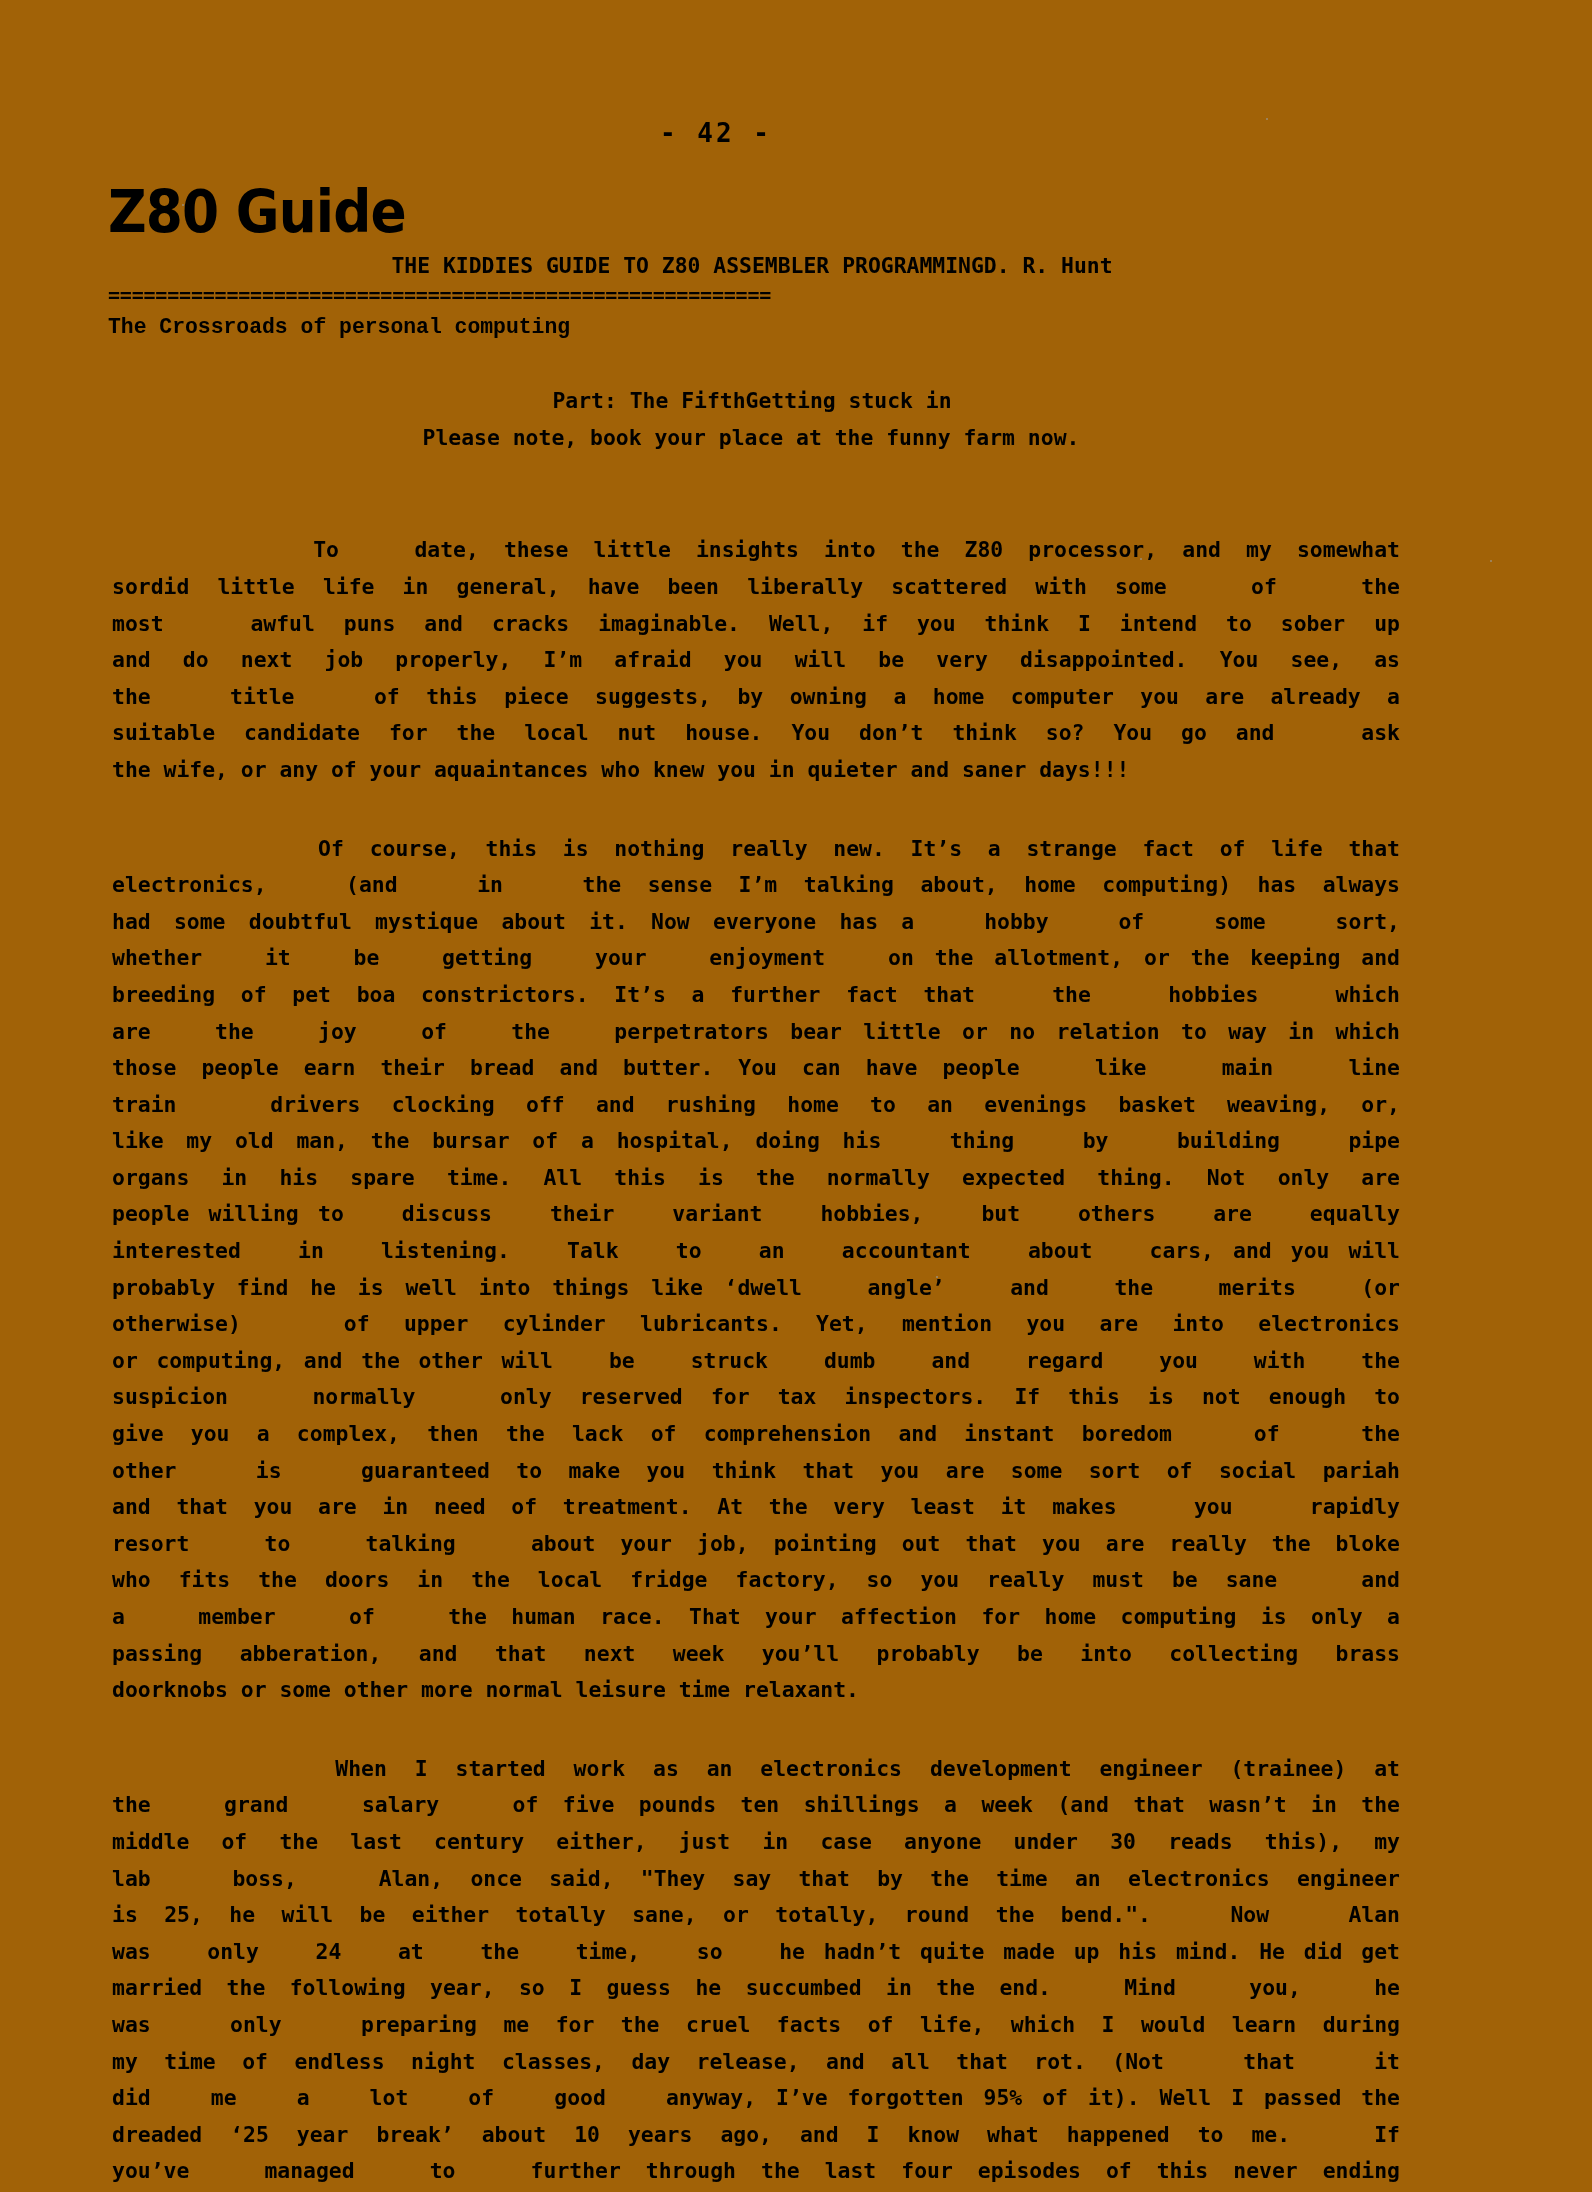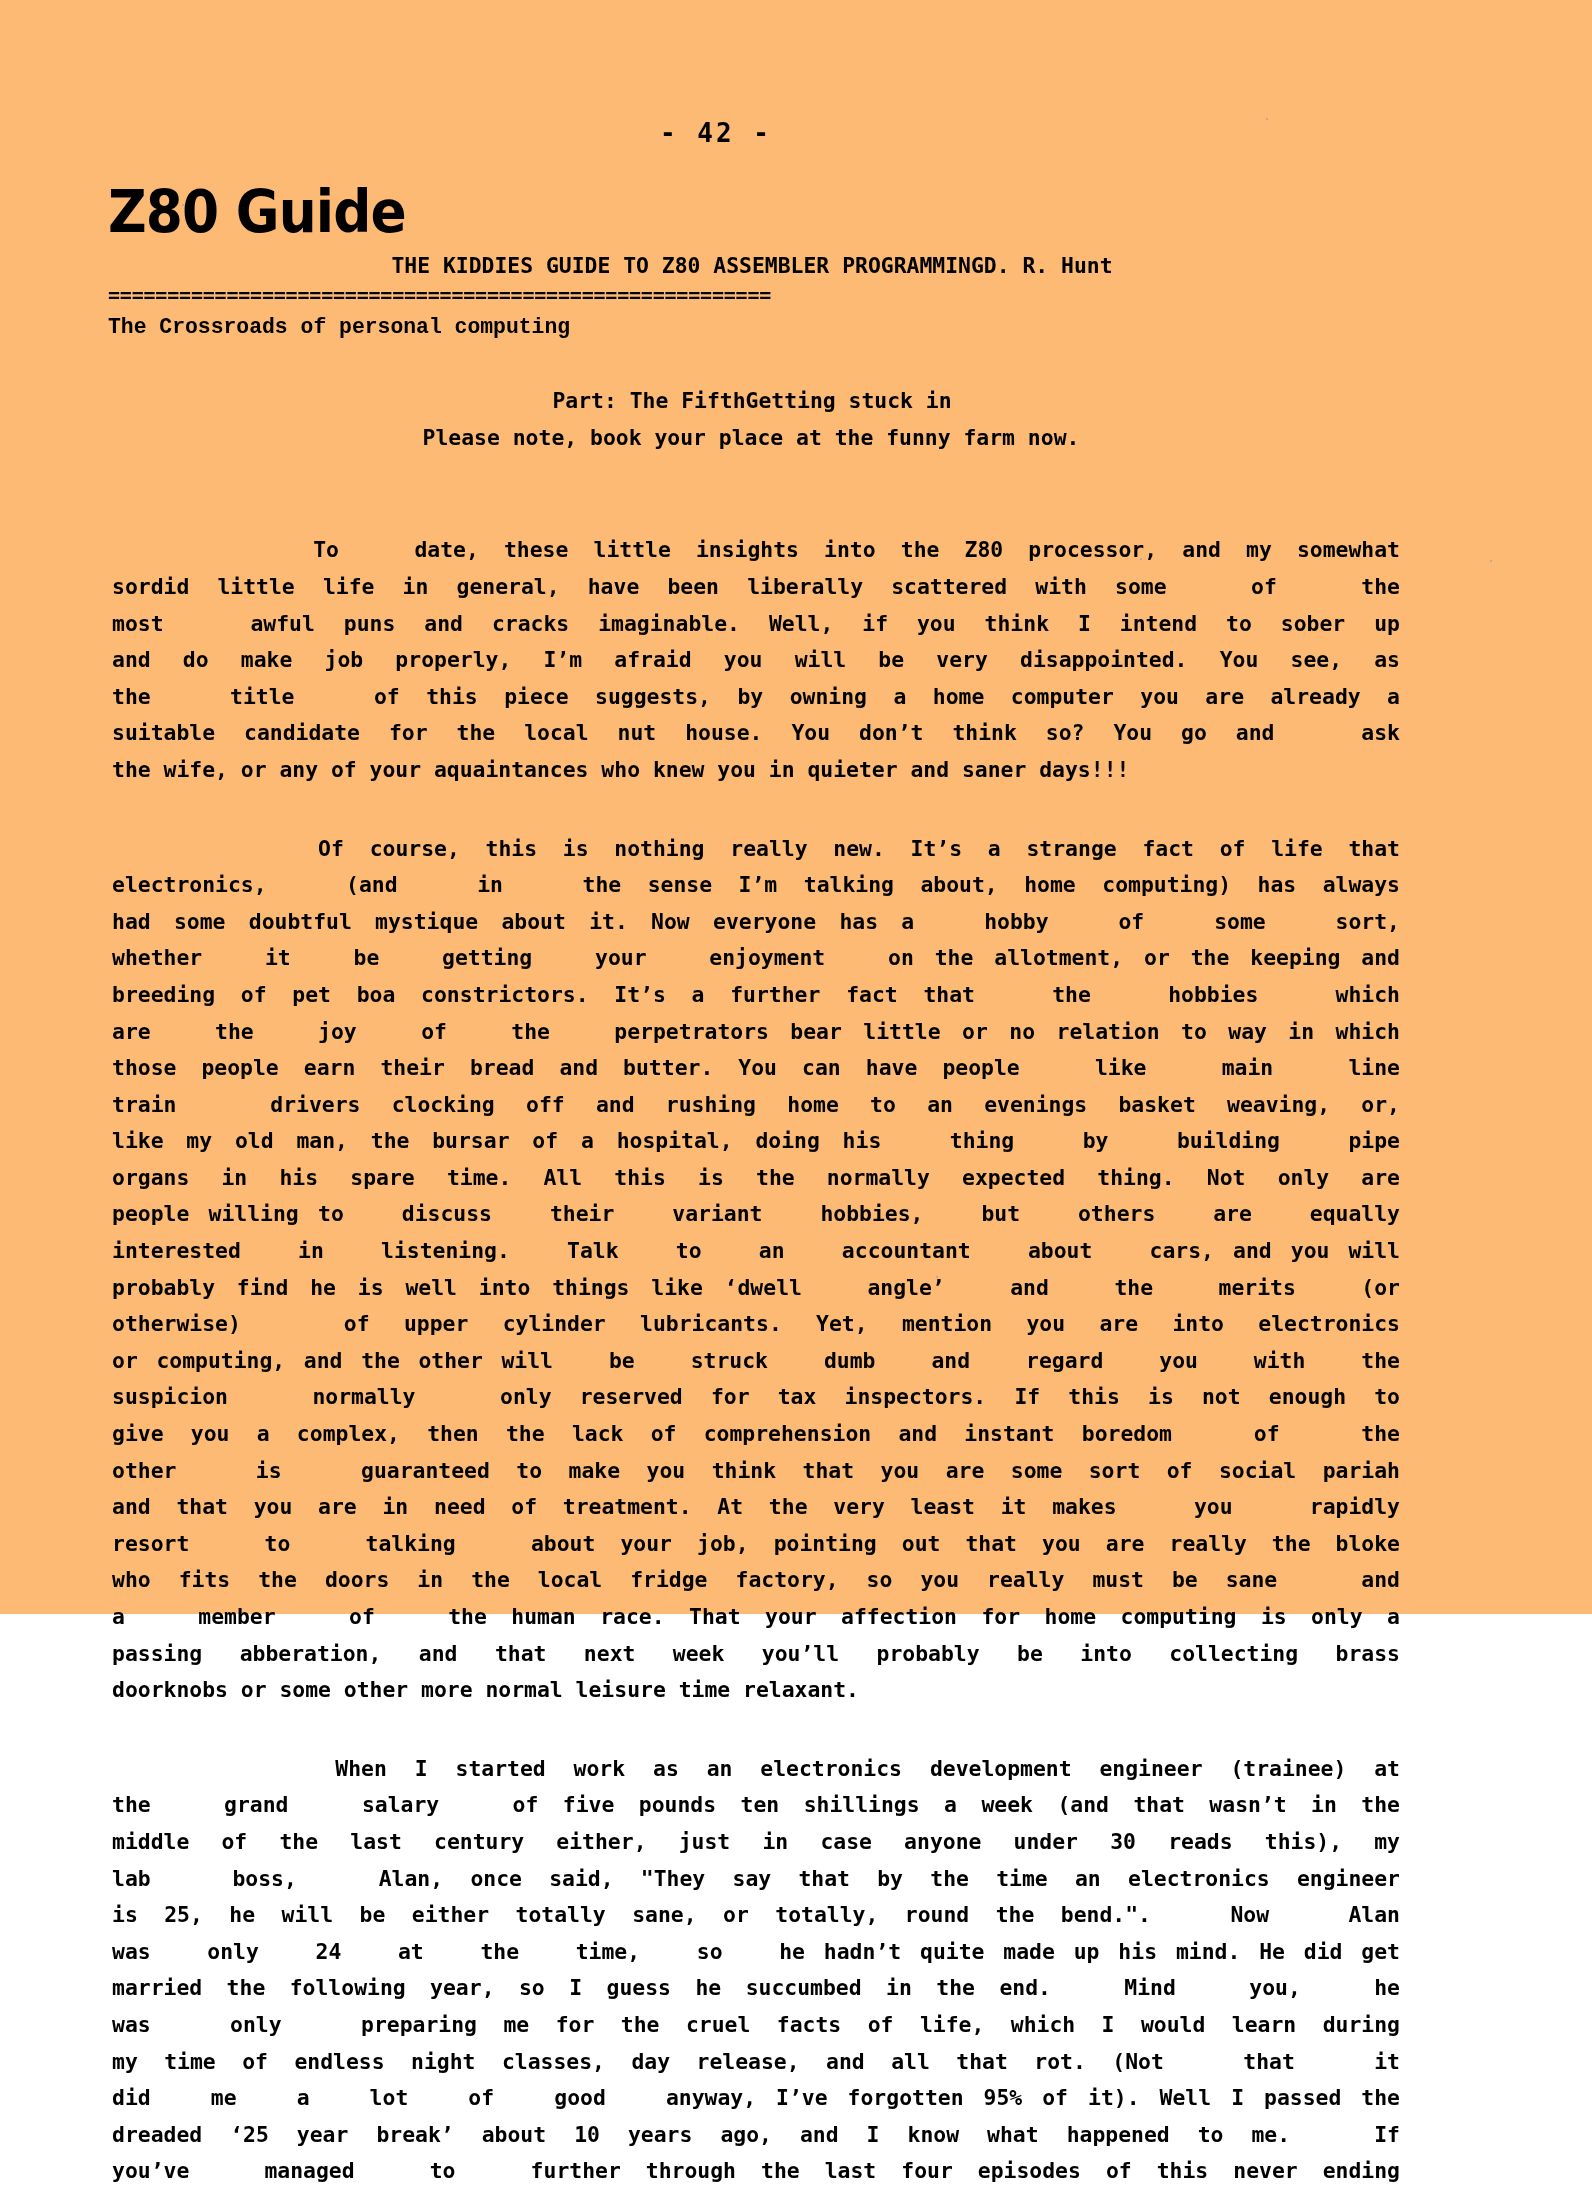--- a/index.html
+++ b/index.html
@@ -13,22 +13,22 @@
     position: relative;
     font-family: "Liberation Serif", "DejaVu Serif", serif;
     color: #000000;
     overflow: hidden;
   }
 
   .page {
     position: absolute;
     left: 0; top: 0;
     width: 1592px;
-    height: 1614px;
-    background: #fdba74;
+    height: 2192px;
+    background: #a16207;
   }
 
   
   .page-number {
     position: absolute;
     left: 0;
     top: 118px;
     width: 1592px;
     text-align: center;
     font-family: "DejaVu Sans Mono", "Liberation Mono", monospace;
@@ -147,21 +147,21 @@
     </div>
 
     <div class="centeredish">Please note, book your place at the funny farm now.</div>
 
     <div class="spacer-l"></div>
 
     <p class="para" id="para-1">
         <span class="jline">        To   date, these little insights into the Z80 processor, and my somewhat</span>
         <span class="jline">sordid little life in general, have been liberally scattered with some   of   the</span>
         <span class="jline">most   awful puns and cracks imaginable. Well, if you think I intend to sober up</span>
-        <span class="jline">and do make job properly, I’m afraid you will be very disappointed. You see, as</span>
+        <span class="jline">and do next job properly, I’m afraid you will be very disappointed. You see, as</span>
         <span class="jline">the   title   of this piece suggests, by owning a home computer you are already a</span>
         <span class="jline">suitable candidate for the local nut house. You don’t think so? You go and   ask</span>
         <span class="jline last">the wife, or any of your aquaintances who knew you in quieter and saner days!!!</span>
       </p>
     <div class="spacer-s"></div>
     <p class="para" id="para-2">
         <span class="jline">        Of course, this is nothing really new. It’s a strange fact of life that</span>
         <span class="jline">electronics,   (and   in   the sense I’m talking about, home computing) has always</span>
         <span class="jline">had some doubtful mystique about it. Now everyone has a   hobby   of   some   sort,</span>
         <span class="jline">whether   it   be   getting   your   enjoyment   on the allotment, or the keeping and</span>

